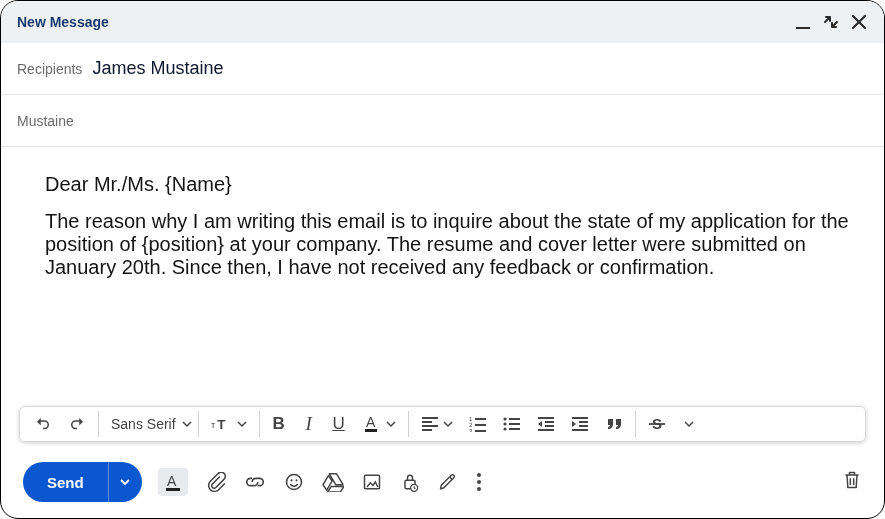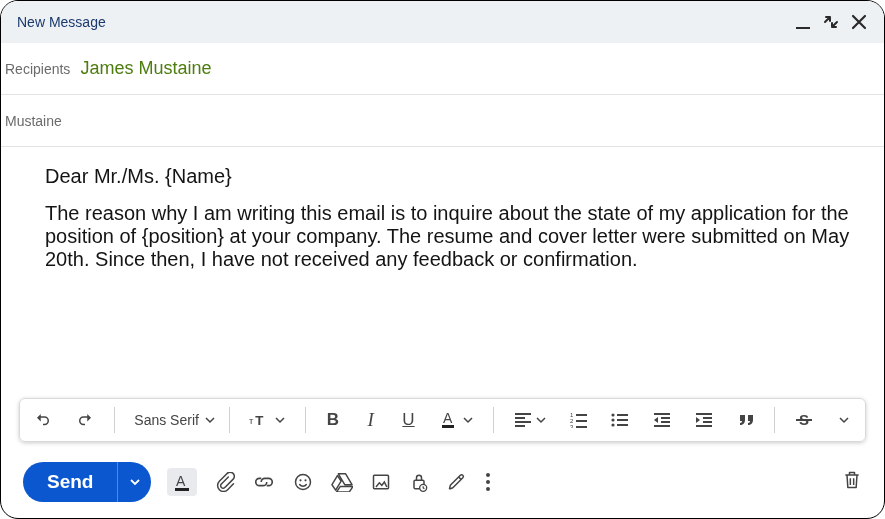--- a/index.html
+++ b/index.html
@@ -20,53 +20,52 @@
     overflow:hidden;
   }
   .titlebar {
     background:#eef1f4;
     display:flex; align-items:center;
     justify-content:space-between;
     padding:10px 16px;
     height:42px;
   }
   .titlebar-title {
-    font-size:14px; font-weight:400; color:#1a3a6e;
+    font-size:14px; font-weight:700; color:#1a3a6e;
   }
   .titlebar-icons { display:flex; gap:10px; align-items:center; }
   .titlebar-icons span, .titlebar-icons div { color:#2a2a2a; cursor:pointer; }
   .icon18 { width:18px; height:18px; display:inline-flex; }
 
   .field-row {
     display:flex; align-items:center;
-    padding:6px 4px;
+    padding:6px 16px;
     border-bottom:1px solid #e3e3e3;
     height:52px;
   }
   .field-label { font-size:14px; color:#6b6b6b; margin-right:10px; }
-  .field-value { font-size:18px; color:#4d7c0f; }
+  .field-value { font-size:18px; color:#0f172a; }
   .compose-body {
     flex:1;
     padding:14px 20px 6px 44px;
     font-size:20px;
     color:#141414;
     line-height:1.15;
   }
-  .compose-body p { margin:4px 0 14px 0; }
+  .compose-body p { margin:12px 0 14px 0; }
 
   
   .format-toolbar {
     margin:0 18px 12px 18px;
-    height:44px;
+    height:36px;
     border:1px solid #d9d9d9;
     border-radius:6px;
     box-shadow:0 1px 4px rgba(0,0,0,0.2);
     display:flex; align-items:center;
     padding:0 6px;
-    justify-content:space-between;
   }
   .tb-btn {
     color:#444;
     padding:6px 8px;
     display:inline-flex; align-items:center; justify-content:center;
     min-width:30px; height:36px;
     cursor:pointer;
     font-size:17px;
   }
   .tb-sep { width:1px; height:26px; background:#d0d0d0; margin:0 4px; }
@@ -78,21 +77,21 @@
     display:flex; align-items:center;
     padding:8px 22px 16px 22px;
     gap:16px;
   }
   .send-group { display:flex; }
   .send-btn {
     background:#0b57d0; color:#fff;
     border:none;
     height:40px; padding:0 24px;
     border-top-left-radius:20px; border-bottom-left-radius:20px;
-    font-size:19px; font-weight:600;
+    font-size:15px; font-weight:600;
     cursor:pointer;
   }
   .send-dd {
     background:#0b57d0; color:#fff;
     border:none; border-left:1px solid rgba(255,255,255,0.3);
     width:34px; height:40px;
     border-top-right-radius:20px; border-bottom-right-radius:20px;
     cursor:pointer;
     display:flex; align-items:center; justify-content:center;
   }
@@ -135,21 +134,21 @@
     <span class="field-label">Recipients</span>
     <span class="field-value">James Mustaine</span>
   </div>
 
   <div class="field-row">
     <span class="field-label">Mustaine</span>
   </div>
 
   <div class="compose-body">
     <p>Dear Mr./Ms. {Name}</p>
-    <p>The reason why I am writing this email is to inquire about the state of my application for the position of {position} at your company. The resume and cover letter were submitted on May 20th. Since then, I have not received any feedback or confirmation.</p>
+    <p>The reason why I am writing this email is to inquire about the state of my application for the position of {position} at your company. The resume and cover letter were submitted on January 20th. Since then, I have not received any feedback or confirmation.</p>
   </div>
 
   <div class="format-toolbar">
     <div class="tb-btn">
       <svg width="18" height="18" viewBox="0 0 24 24">
           <path d="M9 14l-5-5 5-5v3h5a6 6 0 1 1 0 12h-2v-2h2a4 4 0 1 0 0-8H9v5z" fill="#444"></path>
         </svg>
     </div>
     <div class="tb-btn">
       <svg width="18" height="18" viewBox="0 0 24 24">

